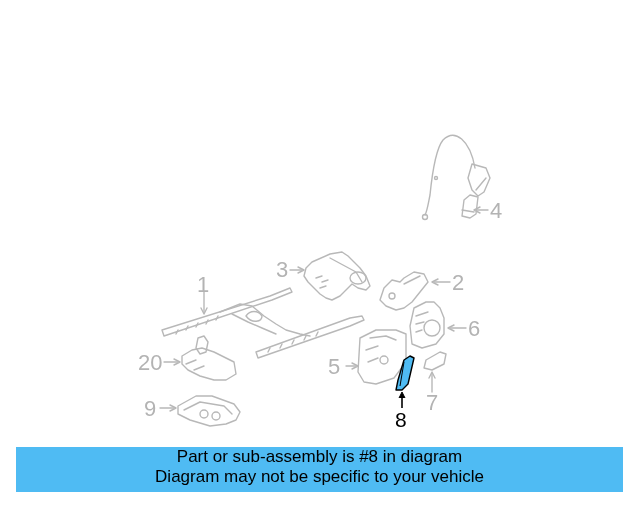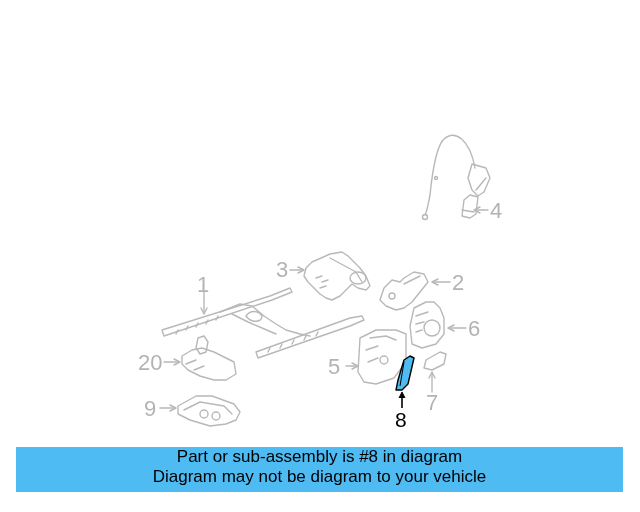--- a/index.html
+++ b/index.html
@@ -114,14 +114,14 @@
 <span class="callout" style="left:490px; top:200px;">4</span>
 <span class="callout" style="left:328px; top:356px;">5</span>
 <span class="callout" style="left:468px; top:318px;">6</span>
 <span class="callout" style="left:426px; top:392px;">7</span>
 <span class="callout active" style="left:395px; top:409px; font-size:21px;">8</span>
 <span class="callout" style="left:144px; top:398px;">9</span>
 <span class="callout" style="left:138px; top:352px;">20</span>
 
 <div id="banner">
   <div>Part or sub-assembly is #8 in diagram</div>
-  <div>Diagram may not be diagram to your vehicle</div>
+  <div>Diagram may not be specific to your vehicle</div>
 </div>
 
 </body></html>

